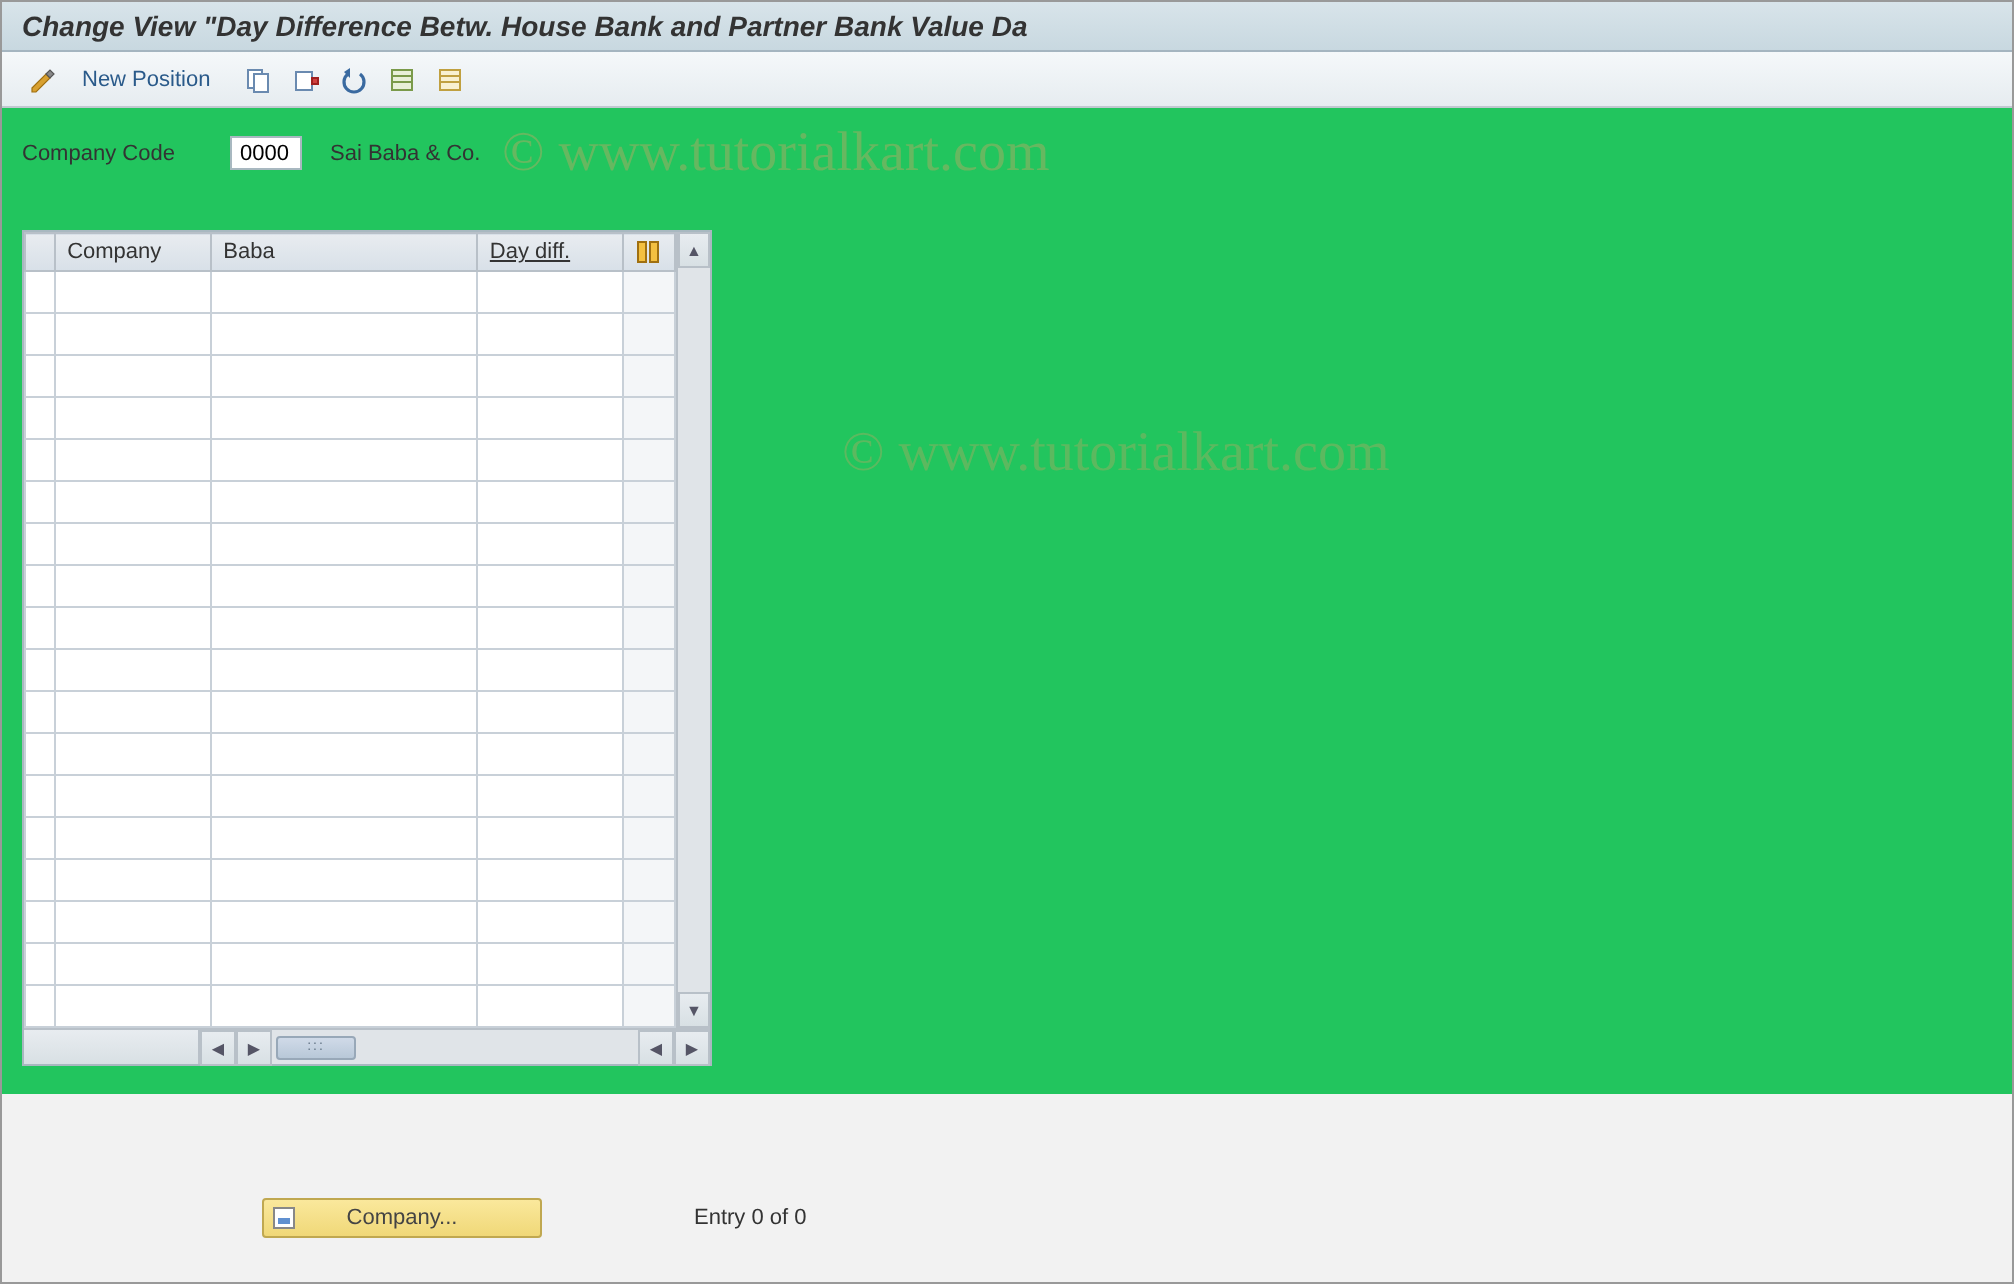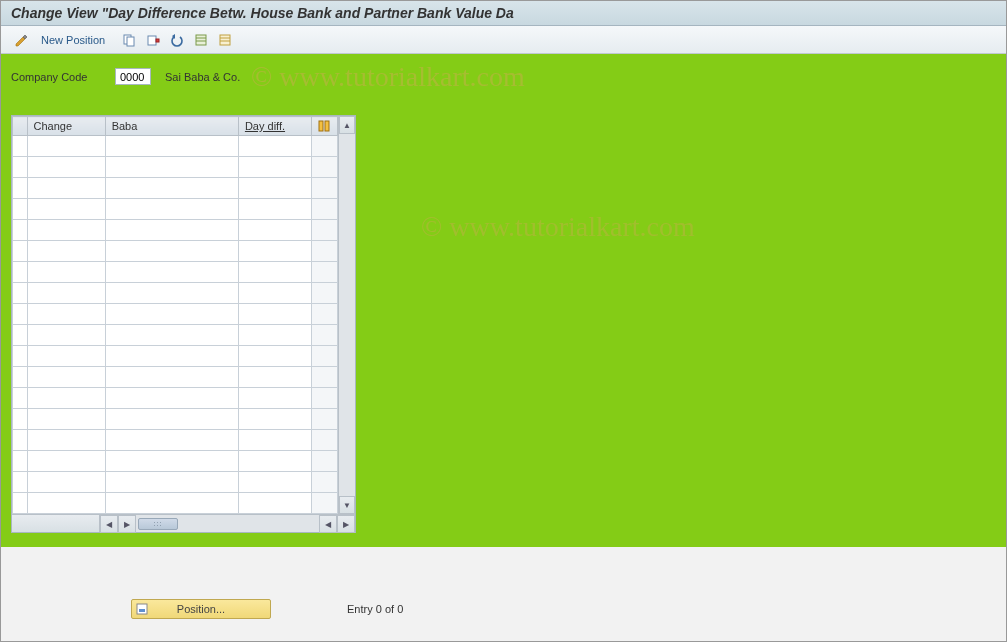--- a/index.html
+++ b/index.html
@@ -42,21 +42,21 @@
       border-radius: 2px;
     }
     .toolbar-text {
       color: #2a5a8a;
       padding: 0 6px;
       margin-right: 4px;
       cursor: pointer;
     }
     .content {
       padding: 14px 10px;
-      background: #84cc16;
+      background: #22c55e;
     }
     .field-row {
       display: flex;
       align-items: center;
       gap: 14px;
       margin-bottom: 30px;
     }
     .field-label {
       color: #333;
       min-width: 90px;
@@ -279,21 +279,21 @@
     <input class="field-input" value="0000" style="">
     <span class="field-display">Sai Baba &amp; Co.</span>
   </div>
 
   <div class="table-container">
     <div class="table-scroll-area">
       <table class="main-table">
         <thead>
           <tr>
             <th class="row-selector-header"></th>
-            <th class="col-country">Change</th>
+            <th class="col-country">Company</th>
             <th class="col-name">Baba</th>
             <th class="col-daydiff">Day diff.</th>
             <th class="config-btn">
               <svg width="12" height="12">
                   <rect x="1" y="1" width="4" height="10" fill="#f4c040" stroke="#a07010"></rect>
                   <rect x="7" y="1" width="4" height="10" fill="#f4c040" stroke="#a07010"></rect>
                 </svg>
             </th>
           </tr>
         </thead>
@@ -446,19 +446,19 @@
 </div>
 
 <div class="footer-bar">
   <div class="position-btn">
     <span class="icon-slot">
       <svg width="12" height="12">
           <rect x="1" y="1" width="10" height="10" fill="#fff" stroke="#888"></rect>
           <rect x="3" y="6" width="6" height="3" fill="#6090d0"></rect>
         </svg>
     </span>
-    <span>Position...</span>
+    <span>Company...</span>
   </div>
   <span class="entry-text">Entry 0 of 0</span>
 </div>
 
 <div class="watermark">©  www.tutorialkart.com</div>
 <div class="watermark2">©  www.tutorialkart.com</div>
 
 </body></html>

